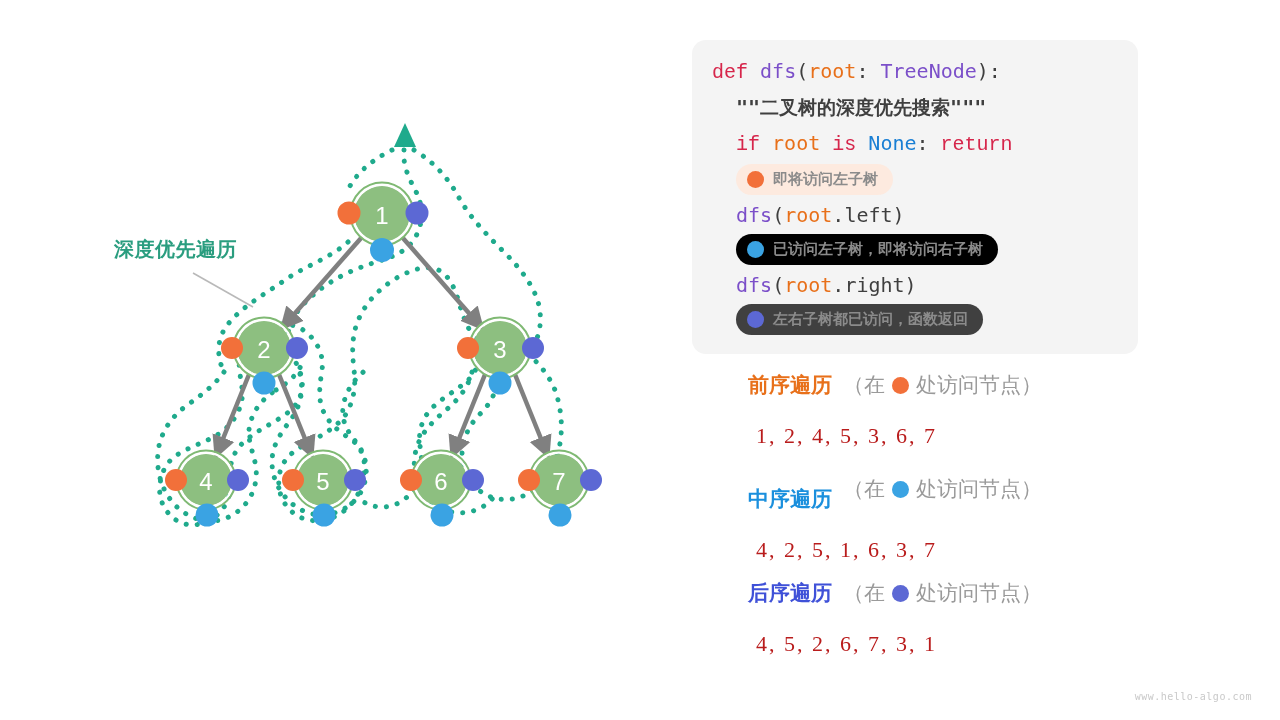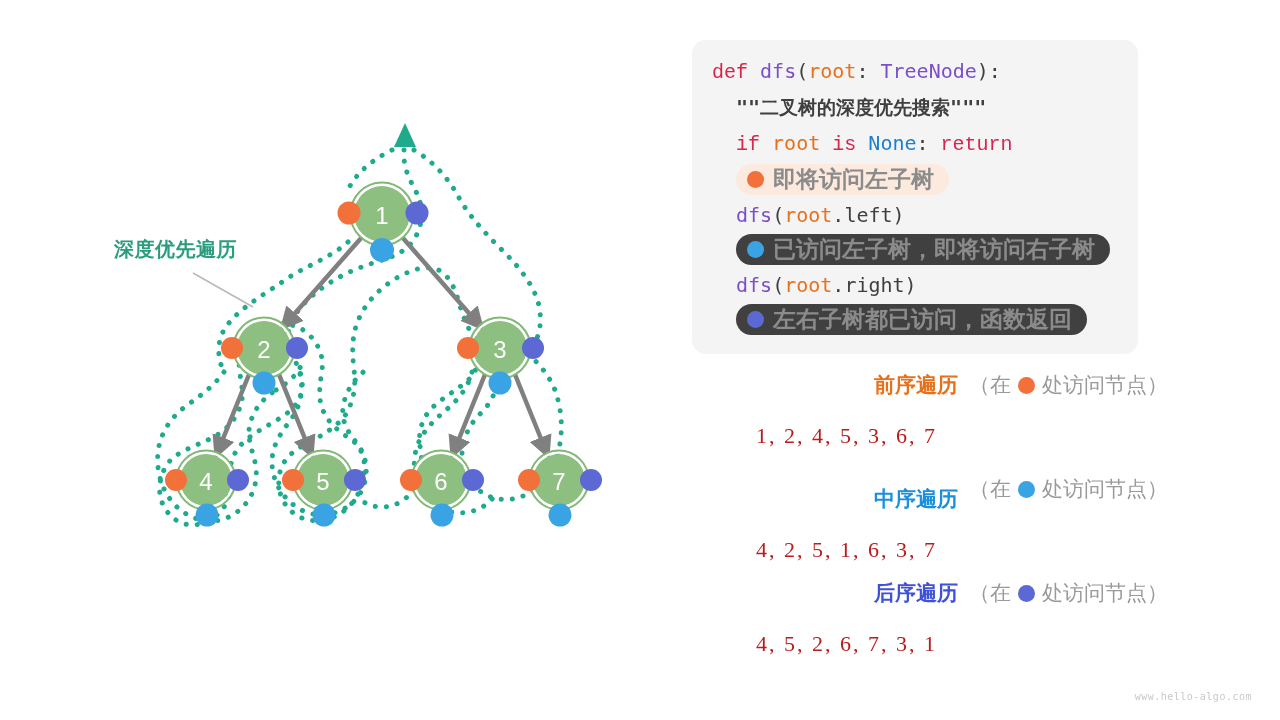--- a/index.html
+++ b/index.html
@@ -75,52 +75,51 @@
   .tok-docq  { color: #3f3f3f; font-weight: bold; font-family: "DejaVu Sans Mono", monospace; font-size: 20px;}
 
   .pill-row { padding-left: 44px; line-height: 0; }
   .pill {
     display: inline-flex;
     align-items: center;
     gap: 9px;
     border-radius: 999px;
     padding: 4px 15px 5px 11px;
     font-family: "Liberation Sans", sans-serif;
-    font-size: 23px;
+    font-size: 15px;
     font-weight: bold;
     color: #8b8b8b;
     line-height: 22px;
     margin: 2px 0 3px 0;
   }
   .pill .dot {
     width: 17px; height: 17px;
     border-radius: 50%;
     flex: 0 0 auto;
     display: inline-block;
   }
   .pill-pre  { background: #fdeadf; }
-  .pill-in   { background: #404040; text-align: right; }
+  .pill-in   { background: #000000; text-align: right; }
   .pill-post { background: #404040; }
 
   
   #legend {
     position: absolute;
     left: 748px;
     top: 370px;
     width: 420px;
   }
   .legend-block { margin-bottom: 12px; }
   .legend-head {
     display: flex;
     align-items: center;
     white-space: nowrap;
     font-family: "Liberation Sans", sans-serif;
     font-size: 21px;
     line-height: 30px;
-    justify-content: flex-end;
   }
   .legend-name { font-weight: bold; }
   .legend-paren { color: #9a9a9a; font-weight: normal; margin-left: 11px; }
   .legend-dot {
     width: 17px; height: 17px;
     border-radius: 50%;
     display: inline-block;
     margin: 0 7px;
     flex: 0 0 auto;
   }

